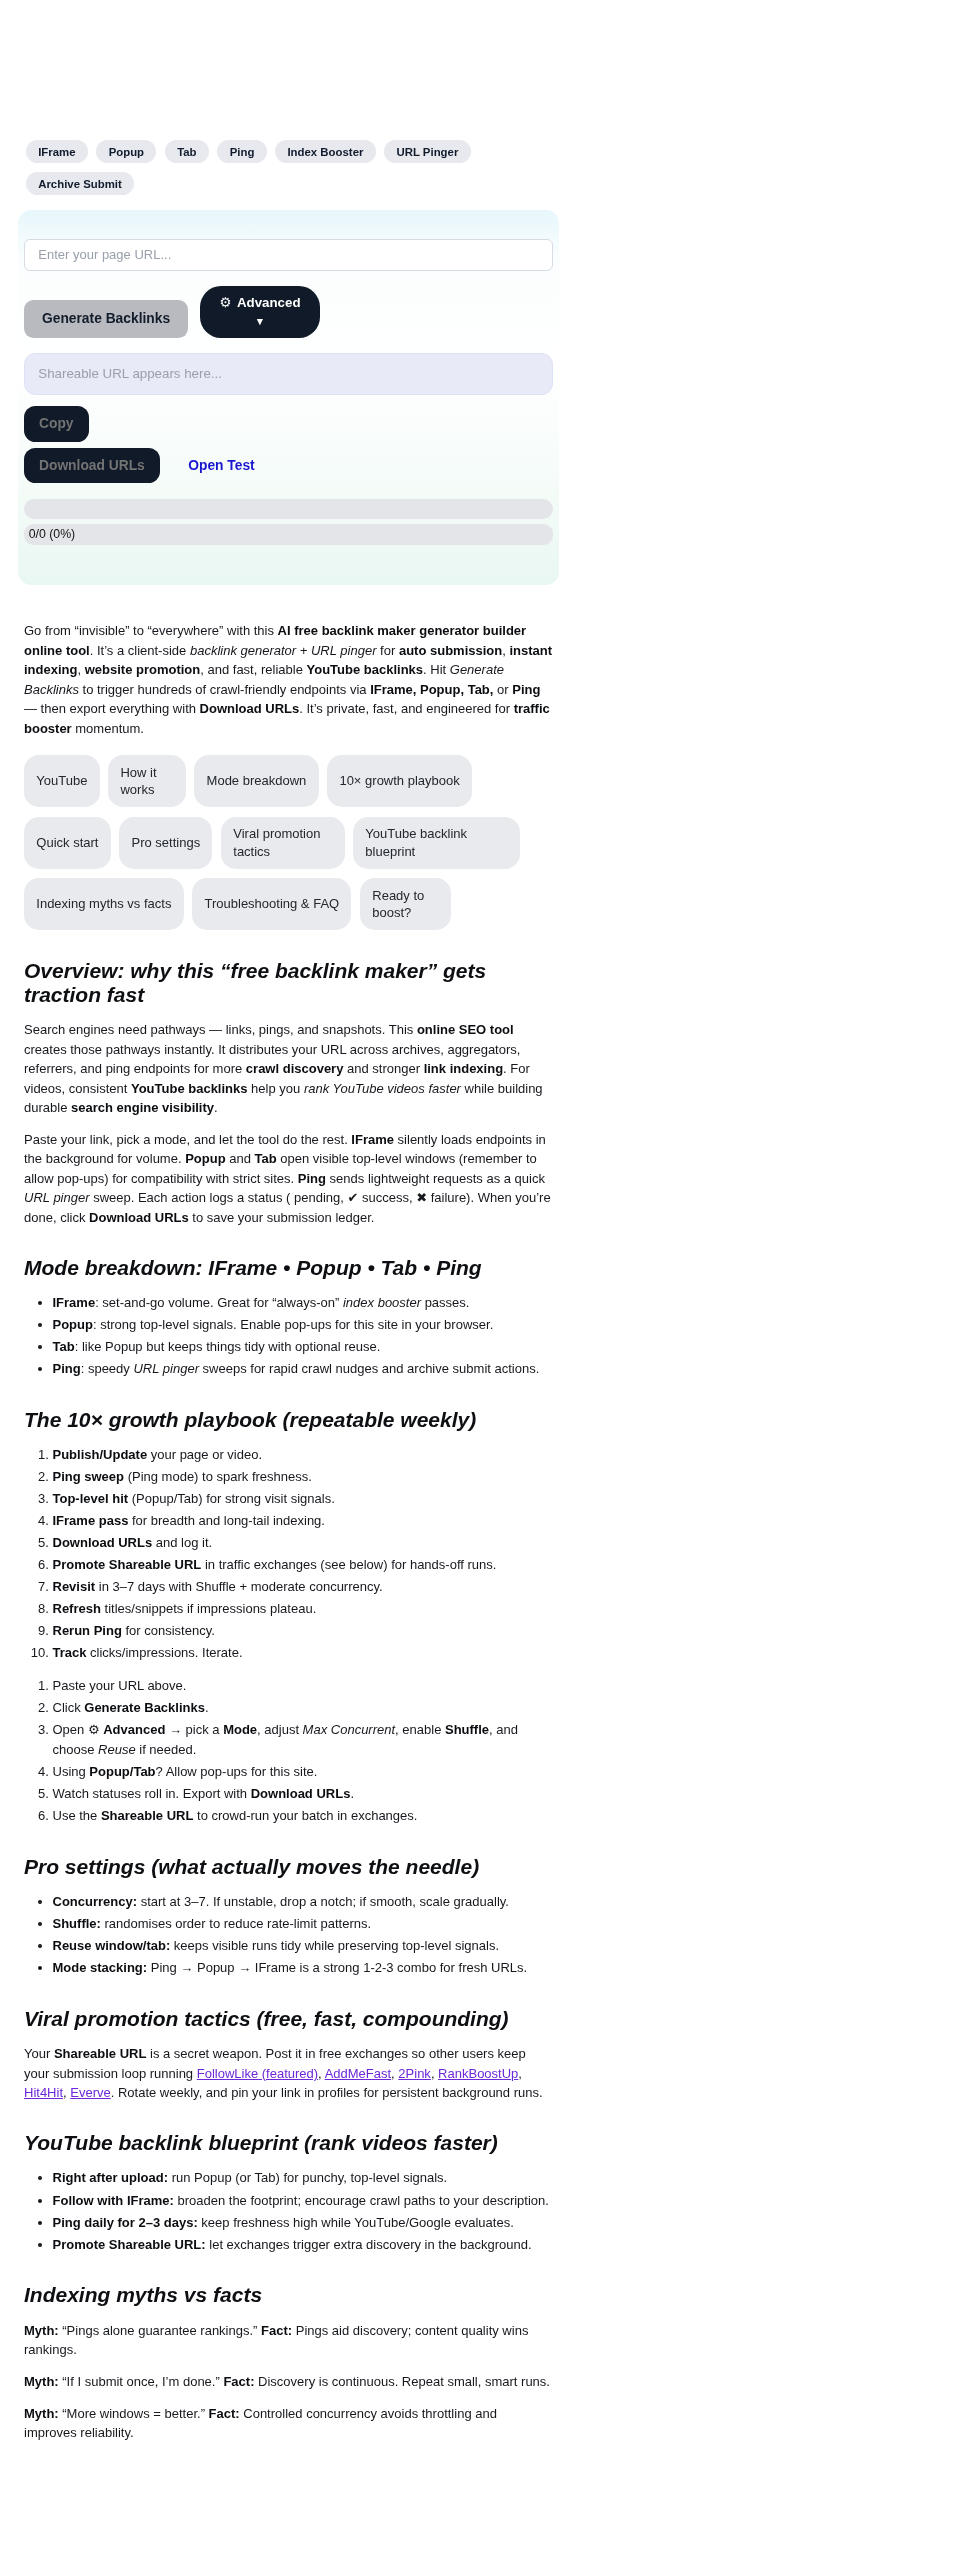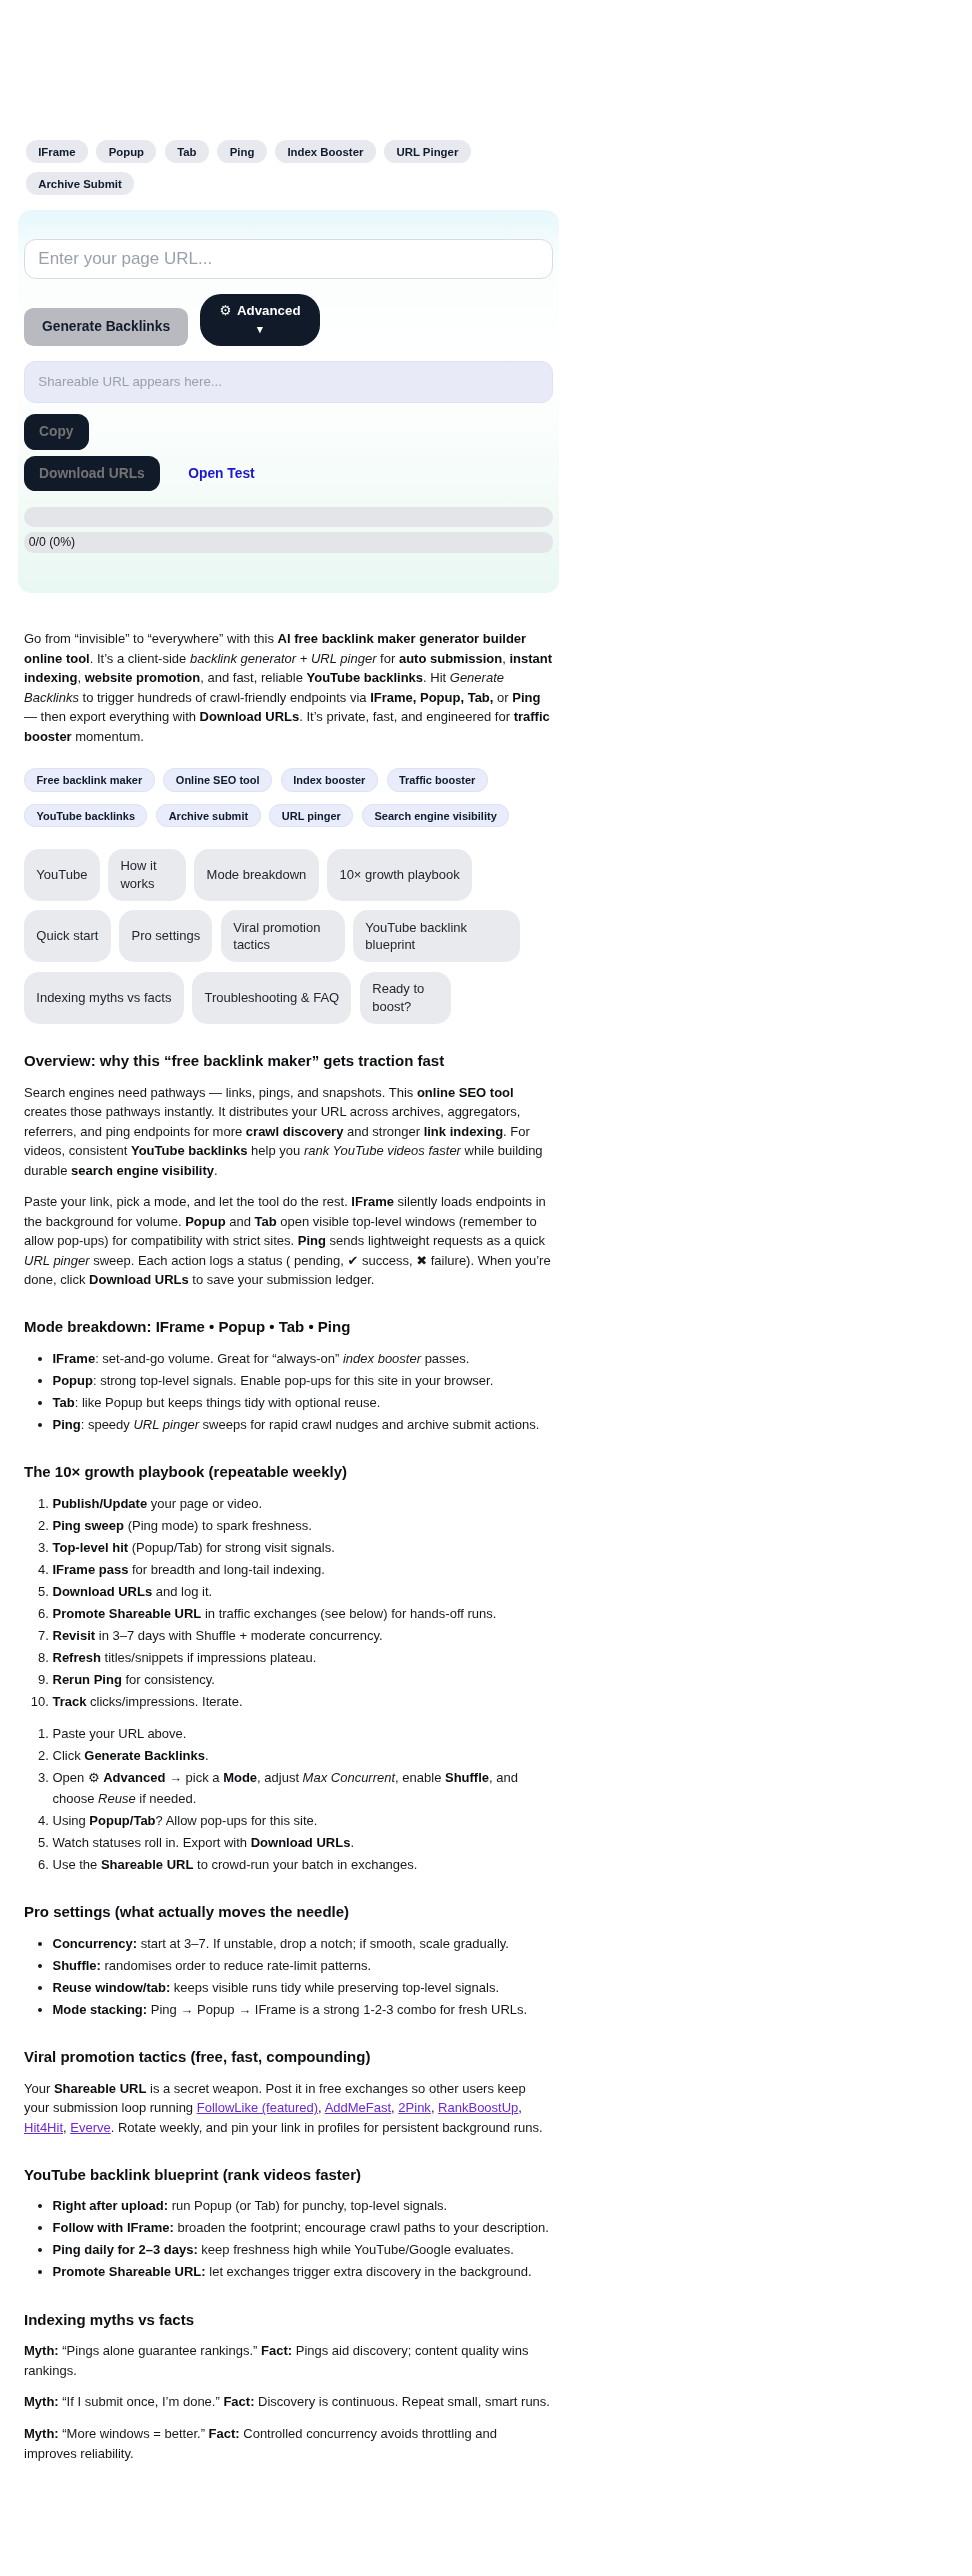--- a/index.html
+++ b/index.html
@@ -8,22 +8,22 @@
   .content{width:529px;}
 
   
   .tabs{display:flex;flex-wrap:wrap;gap:8.5px;margin:0 0 15px 1.9px;}
   .tab{background:#e7e9ee;border-radius:949px;padding:5.7px 12.3px;font-weight:bold;font-size:11.4px;
        color:#101b2d;cursor:pointer;}
 
   
   .tool{background:linear-gradient(180deg,#e7f7fb 0%,#fbfefe 14%,#ffffff 42%,#f3fbf7 78%,#e9f7f2 100%);
         border-radius:13.3px;margin:0 -5.7px;padding:28.5px 5.7px 40px 5.7px;}
-  .url-input{display:block;width:100%;box-sizing:border-box;height:40px;border:0.9px solid #d8dbe2;
-        border-radius:12px;padding:0 13.3px;font-size:17px;background:#fff;color:#16181d;outline:none;
+  .url-input{display:block;width:100%;box-sizing:border-box;height:32px;border:0.9px solid #d8dbe2;
+        border-radius:6px;padding:0 13.3px;font-size:13px;background:#fff;color:#16181d;outline:none;
         font-family:inherit;}
   input::placeholder{color:#9aa0ab;}
   .btn-row{display:flex;gap:12.3px;align-items:flex-end;margin-top:15px;}
   .btn{border:none;cursor:pointer;font-family:inherit;}
   .btn-generate{background:#b9babf;color:#121c2b;font-weight:bold;font-size:13.8px;border-radius:9.5px;
         padding:11.4px 18px;}
   .btn-advanced{background:#111a29;color:#fff;font-weight:bold;font-size:13.3px;border-radius:21px;
         padding:7.6px 19px;text-align:center;line-height:1.55;}
   .btn-advanced .caret{display:block;font-size:10.4px;}
   .adv-top .gear{margin-right:5.7px;font-weight:normal;}
@@ -46,21 +46,21 @@
   a{color:#6d28d9;}
   .tags{margin-top:15px;line-height:2.35;}
   .tag{background:#e9ecfa;border:0.9px solid #dee2f6;border-radius:949px;padding:4.7px 11.4px;
        font-weight:bold;font-size:11px;color:#0f1a2c;margin-right:4.7px;
        -webkit-box-decoration-break:clone;box-decoration-break:clone;}
   .nav{display:flex;flex-wrap:wrap;gap:9.5px 8.5px;margin-top:17px;}
   .nav-pill{background:#e8eaee;border-radius:15px;padding:8.5px 12.3px;font-size:13px;color:#23272e;
        display:flex;align-items:center;text-decoration:none;line-height:1.35;cursor:pointer;}
 
   
-  h2{font-size:15px;font-weight:bold;color:#0d0f13;margin:28.5px 0 13.3px;}
+  h2{font-size:21px;font-weight:bold;color:#0d0f13;margin:28.5px 0 13.3px;font-style:italic;}
   ul,ol{font-size:13px;line-height:1.55;margin:12.3px 0;padding-left:28.5px;color:#16181d;}
   li{margin:1.9px 0;}
 </style>
 </head>
 <body>
 
 <div class="page">
   <div class="content">
 
     <div class="tabs">
@@ -94,21 +94,20 @@
         <button class="btn btn-dark">Download URLs</button>
         <a href="#" class="open-test">Open Test</a>
       </div>
 
       <div class="progress-track"></div>
       <div class="progress-status">0/0 (0%)</div>
     </div>
 
     <p class="body intro">Go from “invisible” to “everywhere” with this <strong>AI free backlink maker generator builder online tool</strong>. It’s a client-side <em>backlink generator + URL pinger</em> for <strong>auto submission</strong>, <strong>instant indexing</strong>, <strong>website promotion</strong>, and fast, reliable <strong>YouTube backlinks</strong>. Hit <em>Generate Backlinks</em> to trigger hundreds of crawl-friendly endpoints via <strong>IFrame, Popup, Tab,</strong> or <strong>Ping</strong> — then export everything with <strong>Download URLs</strong>. It’s private, fast, and engineered for <strong>traffic booster</strong> momentum.</p>
 
-    <div class="tags"><span class="tag">Free backlink maker</span> <span class="tag">Online SEO tool</span> <span class="tag">Index booster</span> <span class="tag">Traffic booster</span> <span class="tag">YouTube backlinks</span> <span class="tag">Archive submit</span> <span class="tag">URL pinger</span> <span class="tag">Search engine visibility</span> </div>
 
     <div class="nav">
         <a class="nav-pill" href="#">YouTube</a>
         <a class="nav-pill" href="#" style="max-width: 53px;">How it works</a>
         <a class="nav-pill" href="#">Mode breakdown</a>
         <a class="nav-pill" href="#">10× growth playbook</a>
         <a class="nav-pill" href="#">Quick start</a>
         <a class="nav-pill" href="#">Pro settings</a>
         <a class="nav-pill" href="#" style="max-width: 99px;">Viral promotion tactics</a>
         <a class="nav-pill" href="#" style="max-width: 142px;">YouTube backlink blueprint</a>

